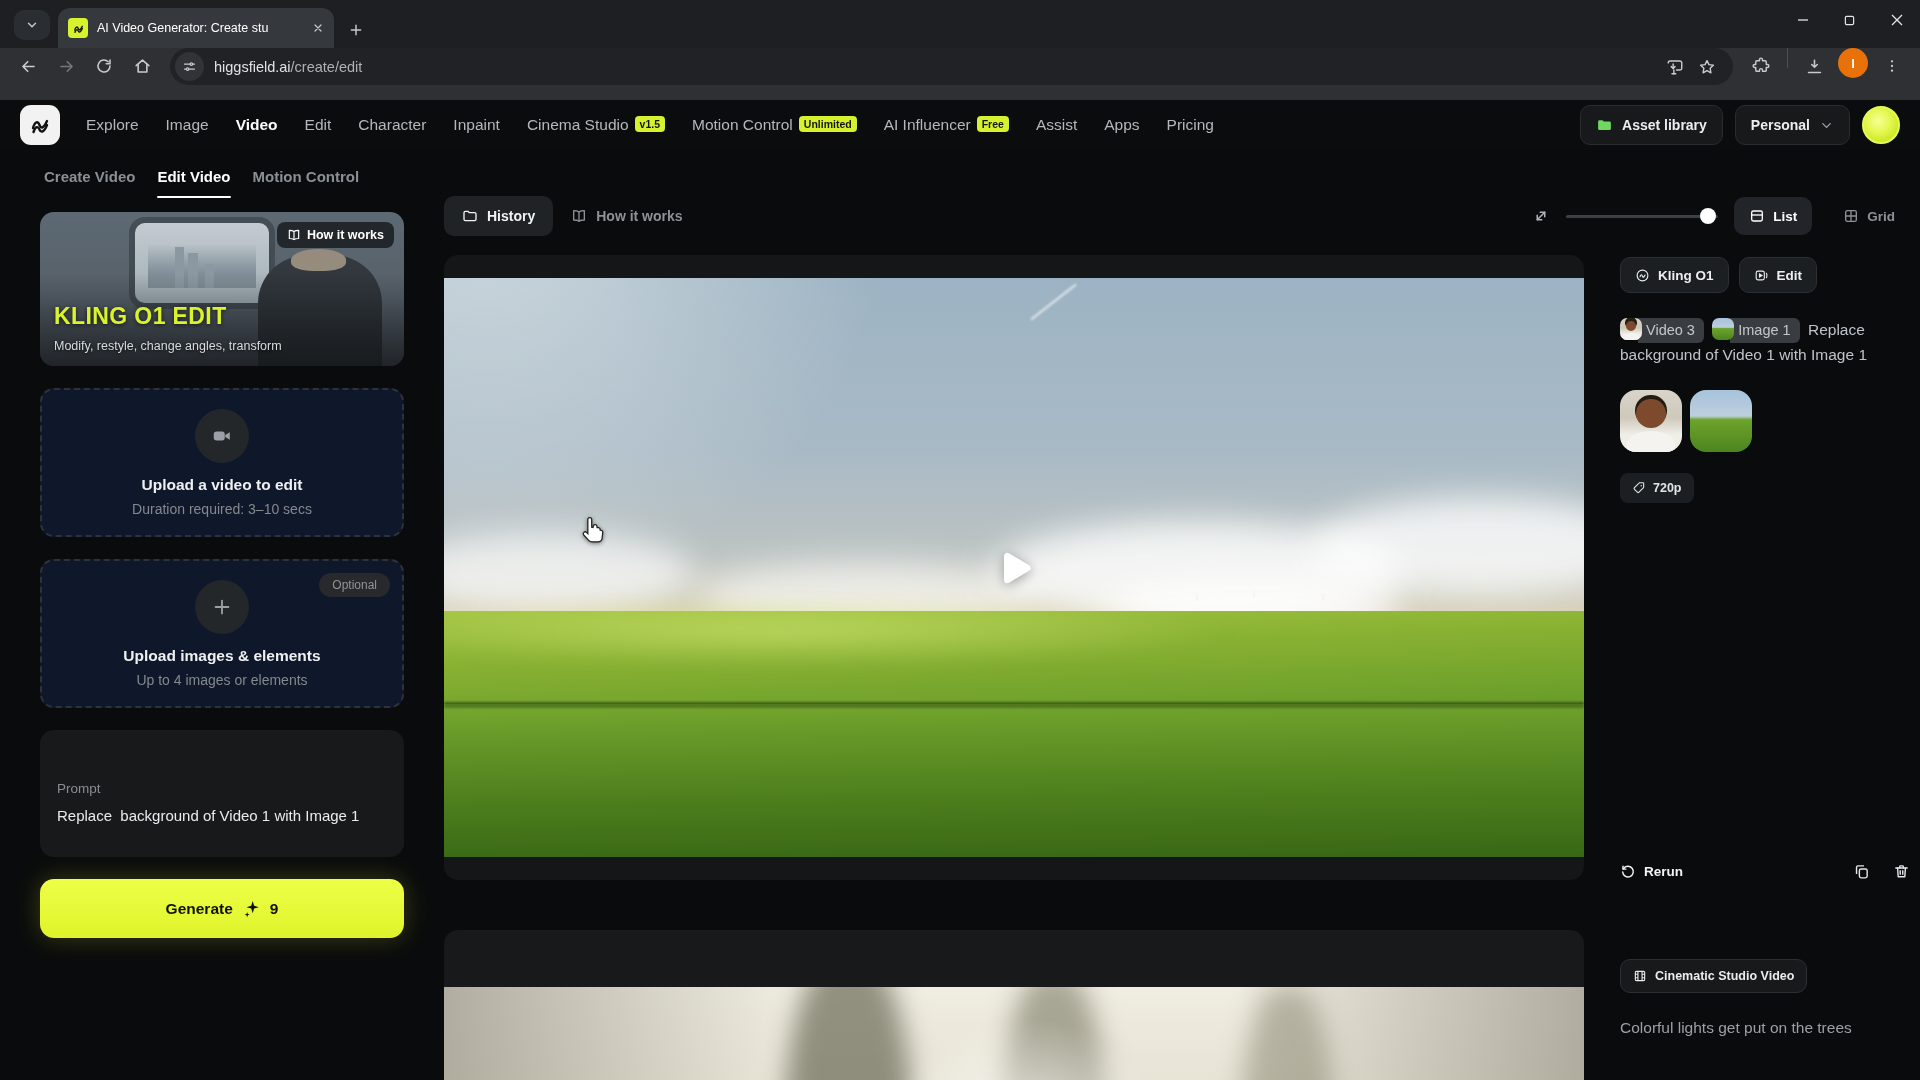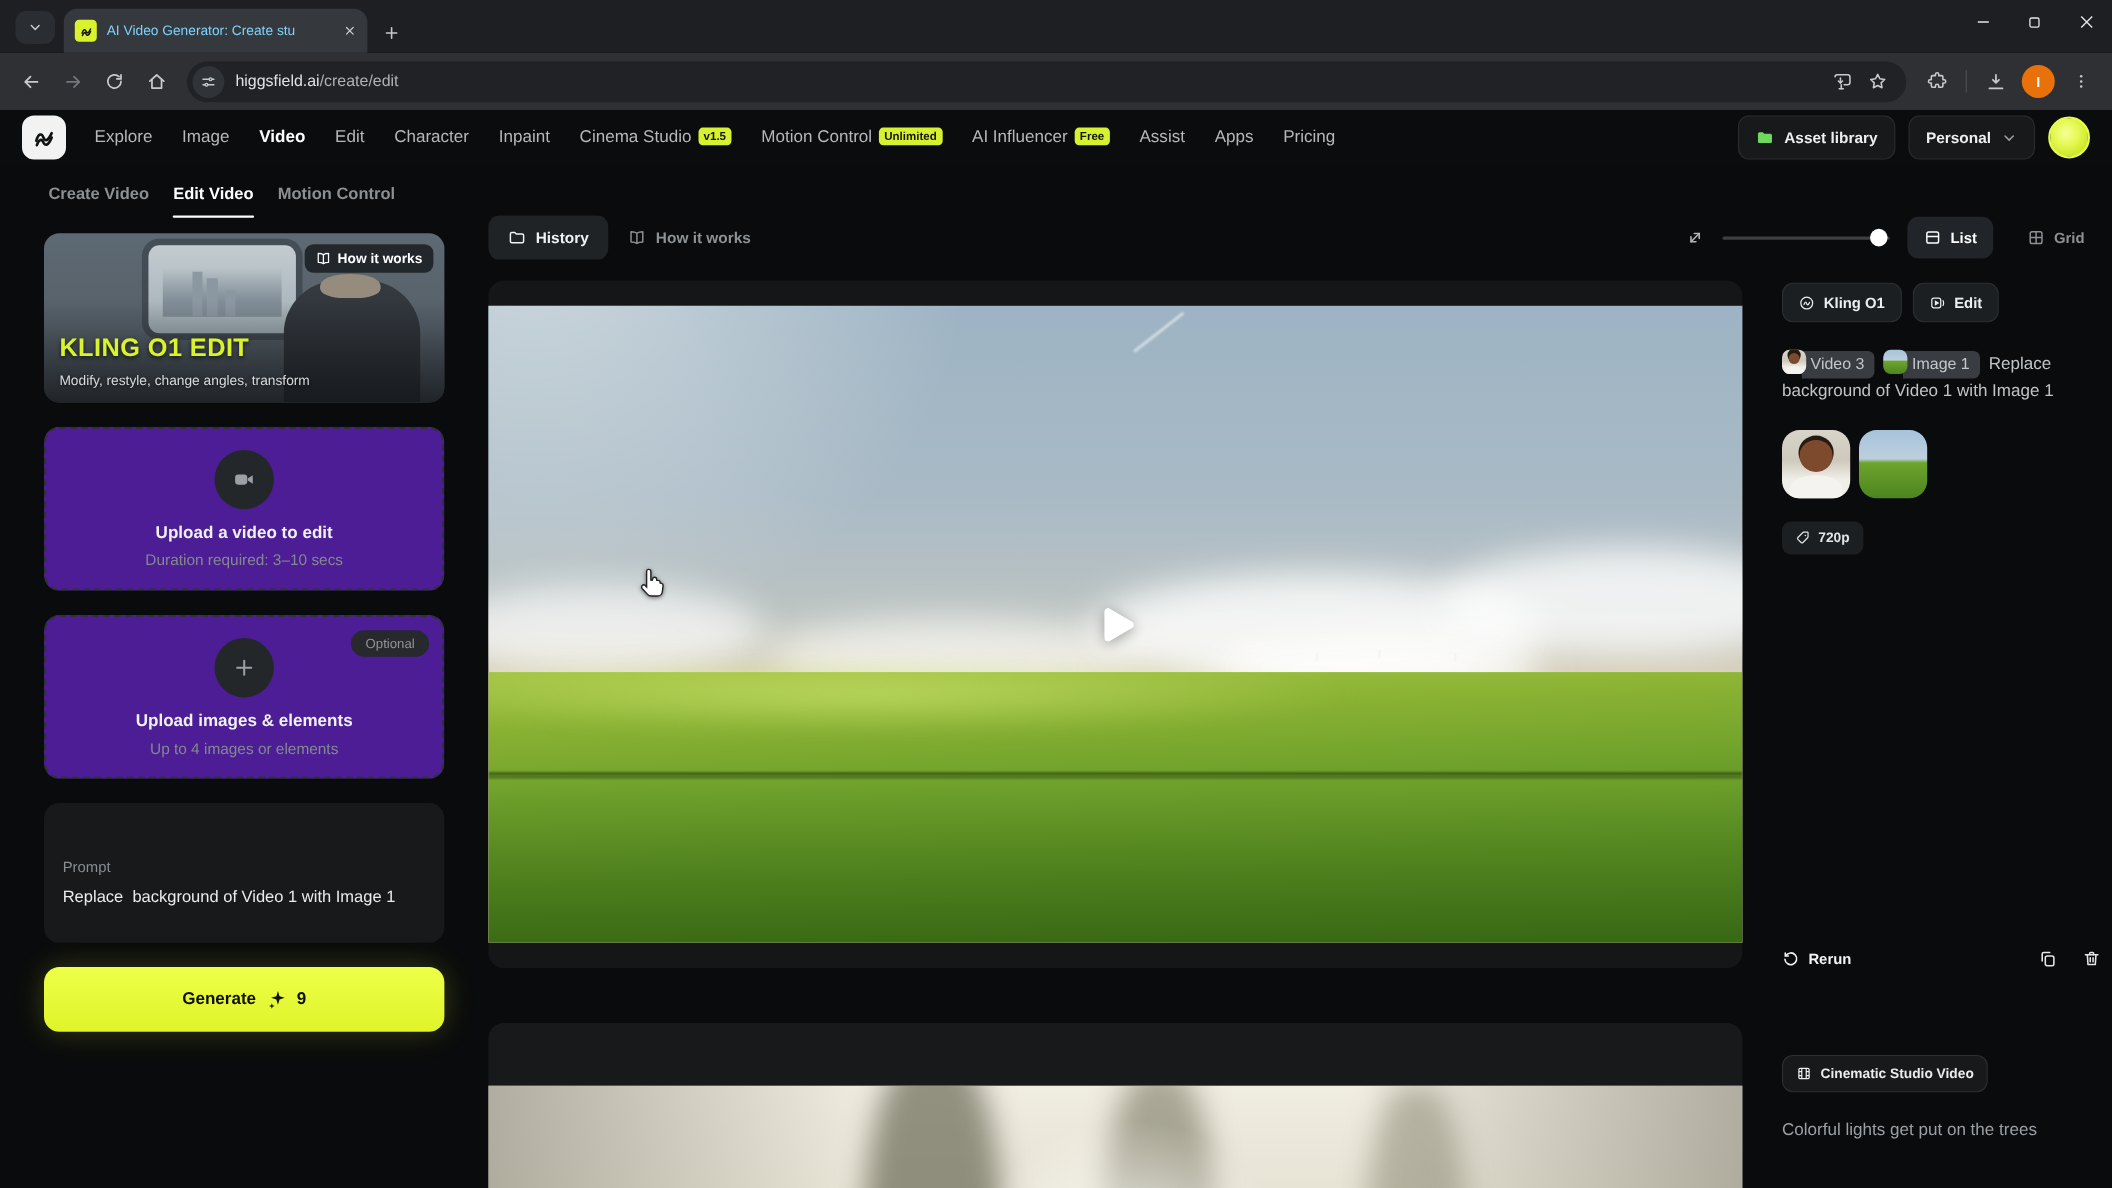--- a/index.html
+++ b/index.html
@@ -7,27 +7,27 @@
     font-family:"Liberation Sans", sans-serif; -webkit-font-smoothing:antialiased; }
   svg { display:block; }
 
   
   .tabstrip { height:48px; background:#1d1f22; display:flex; align-items:flex-end; padding-left:14px; position:relative; }
   .tab-search { width:36px; height:30px; margin:0 8px 8px 0; border-radius:10px; background:#2a2d31;
     display:flex; align-items:center; justify-content:center; color:#c8cbce; }
   .tab { width:276px; height:40px; background:#35383d; border-radius:12px 12px 0 0;
     display:flex; align-items:center; gap:9px; padding:0 10px; }
   .favicon { width:20px; height:20px; border-radius:4px; background:#d8f22e; display:flex; align-items:center; justify-content:center; flex:none; }
-  .tab-title { flex:1; font-size:12.5px; color:#7dd3fc; white-space:nowrap; overflow:hidden; }
+  .tab-title { flex:1; font-size:12.5px; color:#ffffff; white-space:nowrap; overflow:hidden; }
   .tab-close { color:#c6c9cc; flex:none; }
   .newtab { margin:0 0 10px 14px; color:#c6c9cc; }
   .win-controls { position:absolute; top:0; right:0; height:40px; display:flex; }
   .win-btn { width:47px; height:40px; display:flex; align-items:center; justify-content:center; color:#e4e6e9; font-size:13px; }
 
-  .toolbar { height:52px; background:#2e3034; display:flex; align-items:center; padding:0 10px; gap:2px; }
+  .toolbar { height:52px; background:#2e3034; display:flex; padding:0 10px; gap:2px; }
   .tb-btn { width:36px; height:36px; border-radius:50%; display:flex; align-items:center; justify-content:center; color:#c8cbce; flex:none; }
   .tb-btn.dim { color:#73777b; }
   .omnibox { flex:1; height:37px; margin:0 8px; background:#202225; border-radius:19px;
     display:flex; align-items:center; padding:0 10px 0 5px; }
   .site-info { width:29px; height:29px; border-radius:50%; background:#303337; display:flex; align-items:center; justify-content:center; color:#c8cbce; }
   .url { margin-left:10px; font-size:14.5px; color:#dfe1e4; }
   .url .path { color:#aeb2b6; }
   .omni-spacer { flex:1; }
   .omni-icon { width:32px; height:32px; display:flex; align-items:center; justify-content:center; color:#c8cbce; }
   .tb-sep { width:1px; height:20px; background:#4c4f53; margin:0 6px; }
@@ -68,21 +68,21 @@
     background:linear-gradient(180deg,#343a40 0%, #272c31 100%); }
   .mc-cap { position:absolute; right:16%; top:24%; width:15%; height:14%; border-radius:50% 50% 40% 40%; background:#958c7d; }
   .mc-shade { position:absolute; left:0; right:0; bottom:0; height:60%;
     background:linear-gradient(180deg, rgba(10,12,14,0) 0%, rgba(10,12,14,.55) 100%); }
   .hiw-pill { position:absolute; top:10px; right:10px; display:flex; align-items:center; gap:6px;
     background:rgba(15,17,19,.74); border-radius:8px; padding:6px 10px; color:#fff; font-size:12.5px; font-weight:bold; }
   .mc-title { position:absolute; left:14px; bottom:36px; color:#d9f32c; font-size:23px; font-weight:800;
     letter-spacing:.4px; text-shadow:0 1px 4px rgba(0,0,0,.65); }
   .mc-sub { position:absolute; left:14px; bottom:13px; color:#d8dbdd; font-size:12.5px; text-shadow:0 1px 3px rgba(0,0,0,.7); }
 
-  .upload-card { margin-top:22px; height:149px; background:#4c1d95; border:2px dashed #2f3236; border-radius:14px;
+  .upload-card { margin-top:22px; height:149px; background:#0f172a; border:2px dashed #2f3236; border-radius:14px;
     display:flex; flex-direction:column; align-items:center; justify-content:center; position:relative; }
   .up-circle { width:54px; height:54px; border-radius:50%; background:#24272a; display:flex; align-items:center; justify-content:center;
     color:#9aa0a5; margin-bottom:13px; }
   .up-title { font-size:15.5px; font-weight:bold; color:#eef0f1; }
   .up-sub { font-size:14px; color:#84898e; margin-top:7px; }
   .optional-pill { position:absolute; top:12px; right:12px; background:#27292c; color:#8f9499;
     font-size:12px; padding:5px 13px; border-radius:999px; }
 
   .prompt-card { margin-top:22px; height:127px; background:#17191b; border-radius:14px; padding:15px 17px; }
   .prompt-label { font-size:13.5px; color:#888d92; margin-bottom:9px;margin-top:36px; }

